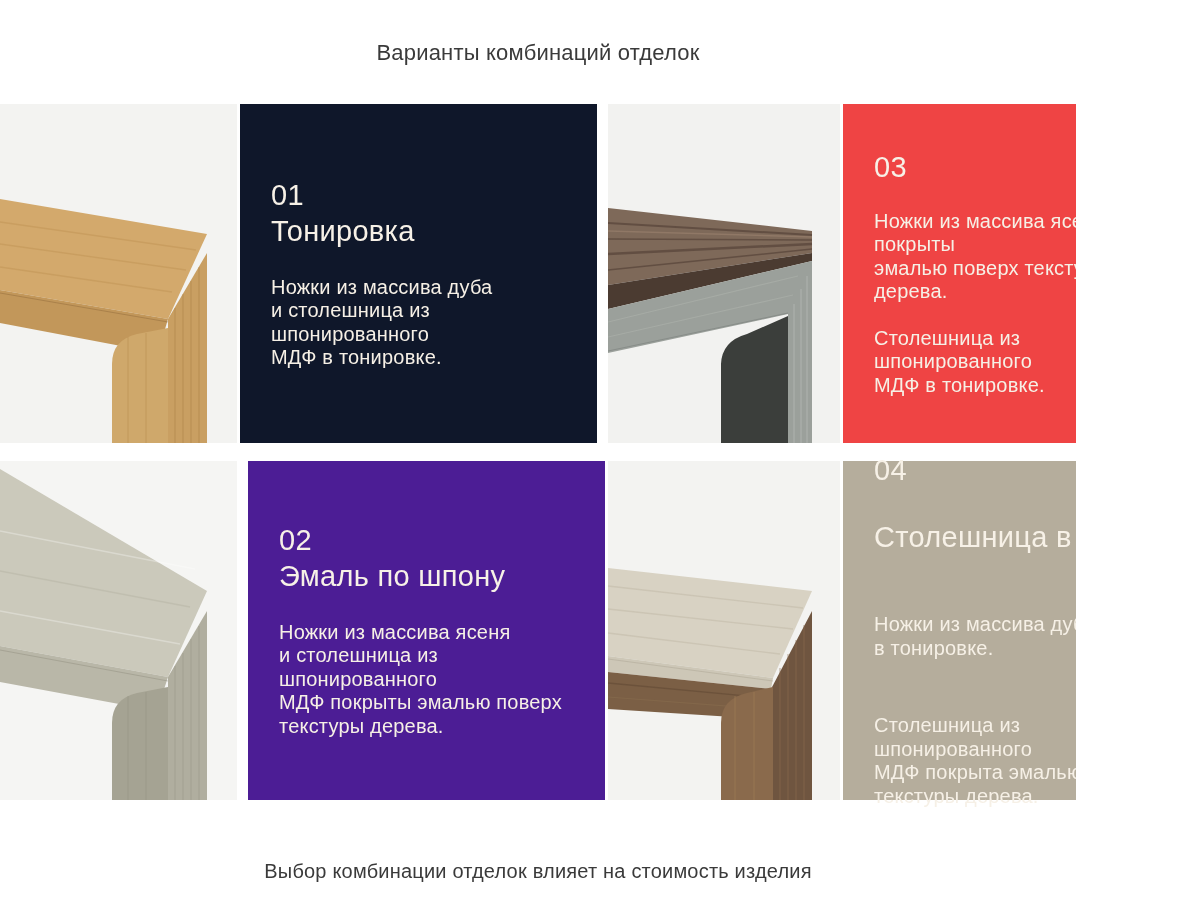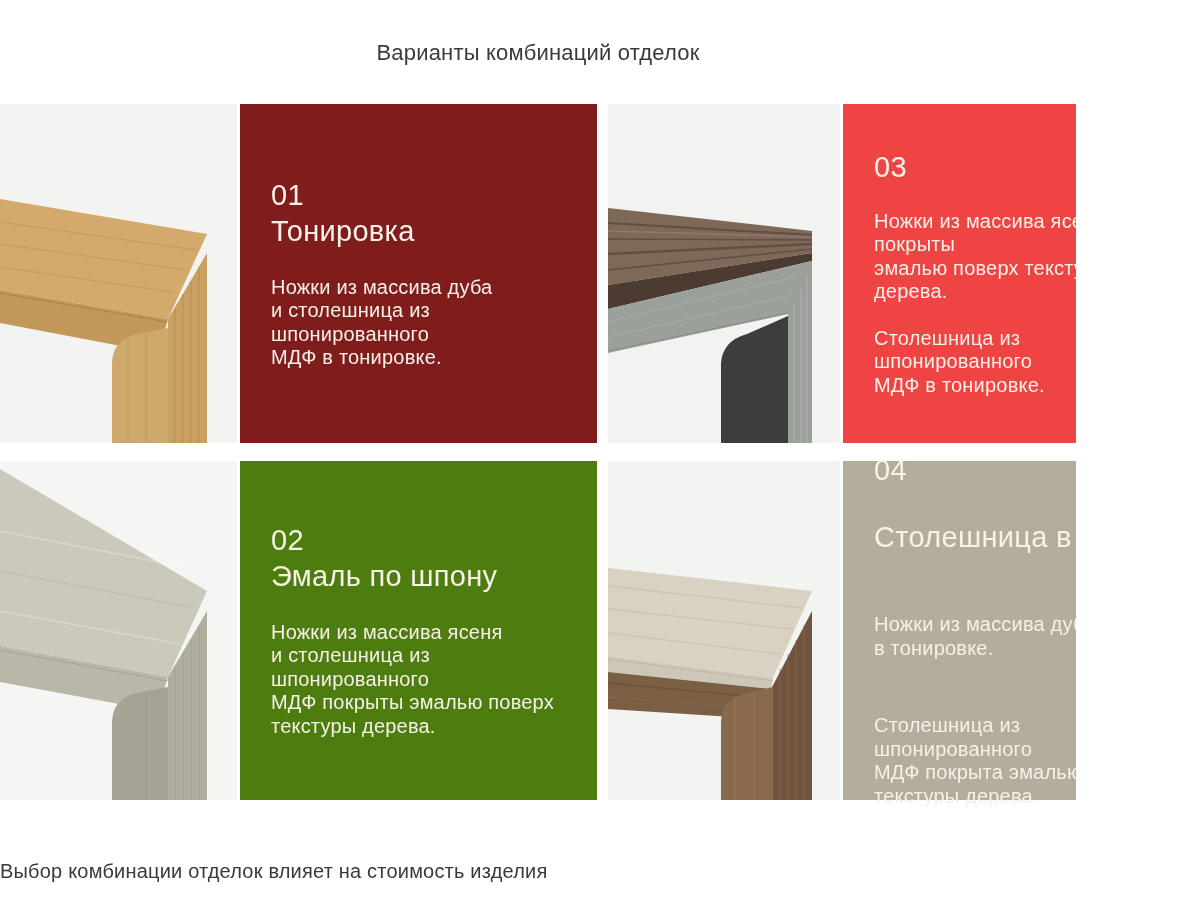--- a/index.html
+++ b/index.html
@@ -6,21 +6,21 @@
   .canvas{
     position:relative;width:1076px;height:900px;background:#ffffff;overflow:hidden;
     font-family:"Liberation Sans","DejaVu Sans",sans-serif;
   }
   .page-title{
     position:absolute;top:40px;left:0;width:100%;margin:0;
     text-align:center;font-size:22px;font-weight:400;color:#3a3a3a;letter-spacing:.2px;
   }
   .footer-caption{
     position:absolute;top:860px;left:0;width:100%;margin:0;
-    font-size:20px;font-weight:400;color:#3a3a3a;letter-spacing:.2px;
+    text-align:center;font-size:20px;font-weight:400;color:#3a3a3a;letter-spacing:.2px;
   }
   .photo{position:absolute;margin:0;padding:0;}
   .photo svg{display:block;}
   .block{
     position:absolute;width:357px;height:339px;box-sizing:border-box;
     display:flex;flex-direction:column;justify-content:center;
     padding:0 18px 0 31px;color:#f7f1e7;
   }
   .num{font-size:29px;line-height:34px;font-weight:400;letter-spacing:.3px;}
   .btitle{font-size:29px;line-height:37px;font-weight:400;letter-spacing:.3px;margin:1px 0 0;}
@@ -57,21 +57,21 @@
           <path d="M199,163 L199,339"></path>
       </g>
       <path d="M112,339 L112,260 Q112,236 137,230 L168,224 L168,339 Z" fill="#cfa86b"></path>
       <g stroke="#b08547" stroke-opacity=".35" stroke-width="1.2" fill="none">
         <path d="M128,233 L128,339"></path>
           <path d="M146,229 L146,339"></path>
       </g>
     </svg>
   </figure>
 
-  <section class="block" style="left: 240px; top: 104px; background: #7f1d1d;">
+  <section class="block" style="left: 240px; top: 104px; background: #0f172a;">
     <div class="num">01</div>
     <h2 class="btitle">Тонировка</h2>
     <p class="body">Ножки из массива дуба
 и столешница из шпонированного
 МДФ в тонировке.</p>
 
   </section>
 
   <figure class="photo" style="left:608px;top:104px">
     <svg viewBox="0 0 232 339" width="232" height="339">
@@ -125,21 +125,21 @@
           <path d="M199,165 L199,339"></path>
       </g>
       <path d="M112,339 L112,262 Q112,238 137,232 L168,226 L168,339 Z" fill="#a5a393"></path>
       <g stroke="#8f8d7b" stroke-opacity=".3" stroke-width="1.2" fill="none">
         <path d="M128,235 L128,339"></path>
           <path d="M146,231 L146,339"></path>
       </g>
     </svg>
   </figure>
 
-  <section class="block" style="left: 240px; top: 461px; background: #4d7c0f;">
+  <section class="block" style="left: 248px; top: 461px; background: #4c1d95;">
     <div class="num">02</div>
     <h2 class="btitle">Эмаль по шпону</h2>
     <p class="body">Ножки из массива ясеня
 и столешница из шпонированного
 МДФ покрыты эмалью поверх
 текстуры дерева.</p>
 
   </section>
 
   <figure class="photo" style="left:608px;top:461px">

